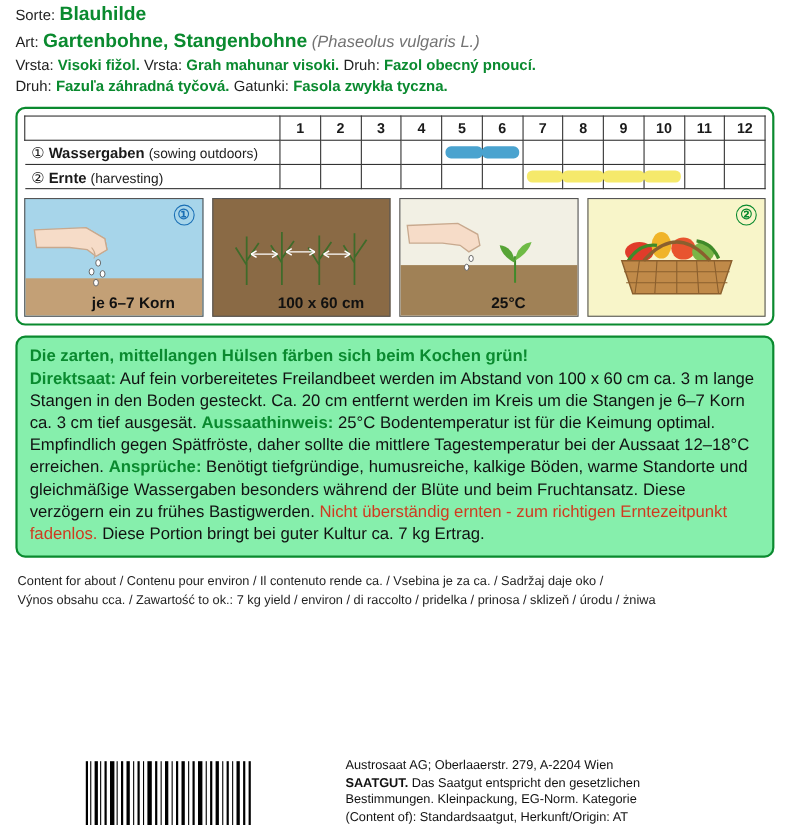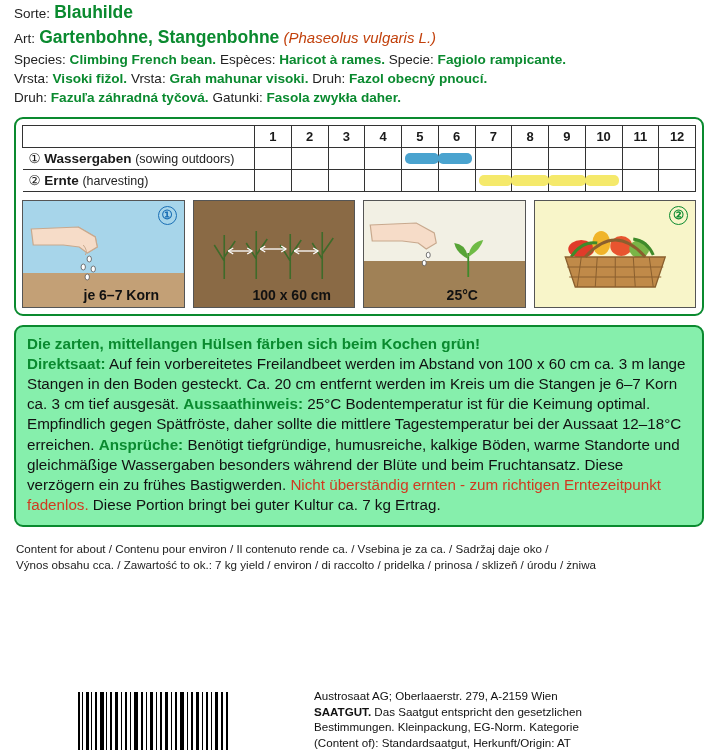--- a/index.html
+++ b/index.html
@@ -13,21 +13,21 @@
     position: relative;
   }
   .page { position: relative; width: 718px; height: 750px; padding: 0 14px; }
 
   
   .names { font-size: 14.5px; line-height: 1.42; padding-top: 0px; }
   .names .row { white-space: nowrap; }
   .lbl { color:#222; font-size: 13.5px; }
   .grn { color:#0a8a2f; font-weight: bold; }
   .grn-b2 { color:#0a8a2f; font-weight: bold; font-size: 17.5px; }
-  .ital { font-style: italic; color:#c2410c; font-size: 15px; }
+  .ital { font-style: italic; color:#737373; font-size: 15px; }
   .row1 { font-size: 15px; }
   .row2 { font-size: 15px; }
   .row-sm { font-size: 13.6px; }
 
   
   .calbox {
     margin-top: 9px;
     border: 2px solid #0a8a2f;
     border-radius: 9px;
     padding: 6px;
@@ -107,40 +107,32 @@
     <div class="row row1">
       <span class="lbl">Sorte:</span>
       <span class="grn-b2">Blauhilde</span>
     </div>
     <div class="row row2">
       <span class="lbl">Art:</span>
       <span class="grn-b2">Gartenbohne, Stangenbohne</span>
       <span class="ital">(Phaseolus vulgaris L.)</span>
     </div>
     <div class="row row-sm">
-      <span class="lbl">Species:</span>
-      <span class="grn">Climbing French bean.</span>
-      <span class="lbl">Espèces:</span>
-      <span class="grn">Haricot à rames.</span>
-      <span class="lbl">Specie:</span>
-      <span class="grn">Fagiolo rampicante.</span>
-    </div>
-    <div class="row row-sm">
       <span class="lbl">Vrsta:</span>
       <span class="grn">Visoki fižol.</span>
       <span class="lbl">Vrsta:</span>
       <span class="grn">Grah mahunar visoki.</span>
       <span class="lbl">Druh:</span>
       <span class="grn">Fazol obecný pnoucí.</span>
     </div>
     <div class="row row-sm">
       <span class="lbl">Druh:</span>
       <span class="grn">Fazuľa záhradná tyčová.</span>
       <span class="lbl">Gatunki:</span>
-      <span class="grn">Fasola zwykła daher.</span>
+      <span class="grn">Fasola zwykła tyczna.</span>
     </div>
   </div>
 
   <div class="calbox">
     <table class="cal">
       <colgroup>
         <col style="width:232px">
         <col span="12">
       </colgroup>
       <tbody>
@@ -332,20 +324,20 @@
       <div class="b" style="left:113px;width:2px;"></div>
       <div class="b" style="left:118px;width:3px;"></div>
       <div class="b" style="left:124px;width:1px;"></div>
       <div class="b" style="left:128px;width:2px;"></div>
       <div class="b" style="left:133px;width:1px;"></div>
       <div class="b" style="left:137px;width:3px;"></div>
       <div class="b" style="left:143px;width:2px;"></div>
       <div class="b" style="left:148px;width:2px;"></div>
     </div>
     <div class="addr">
-      <div>Austrosaat AG; Oberlaaerstr. 279, A-2159 Wien</div>
+      <div>Austrosaat AG; Oberlaaerstr. 279, A-2204 Wien</div>
       <div><b>SAATGUT.</b><span> Das Saatgut entspricht den gesetzlichen</span></div>
       <div>Bestimmungen. Kleinpackung, EG-Norm. Kategorie</div>
       <div>(Content of): Standardsaatgut, Herkunft/Origin: AT</div>
     </div>
   </div>
 
 </div>
 
 </body></html>

